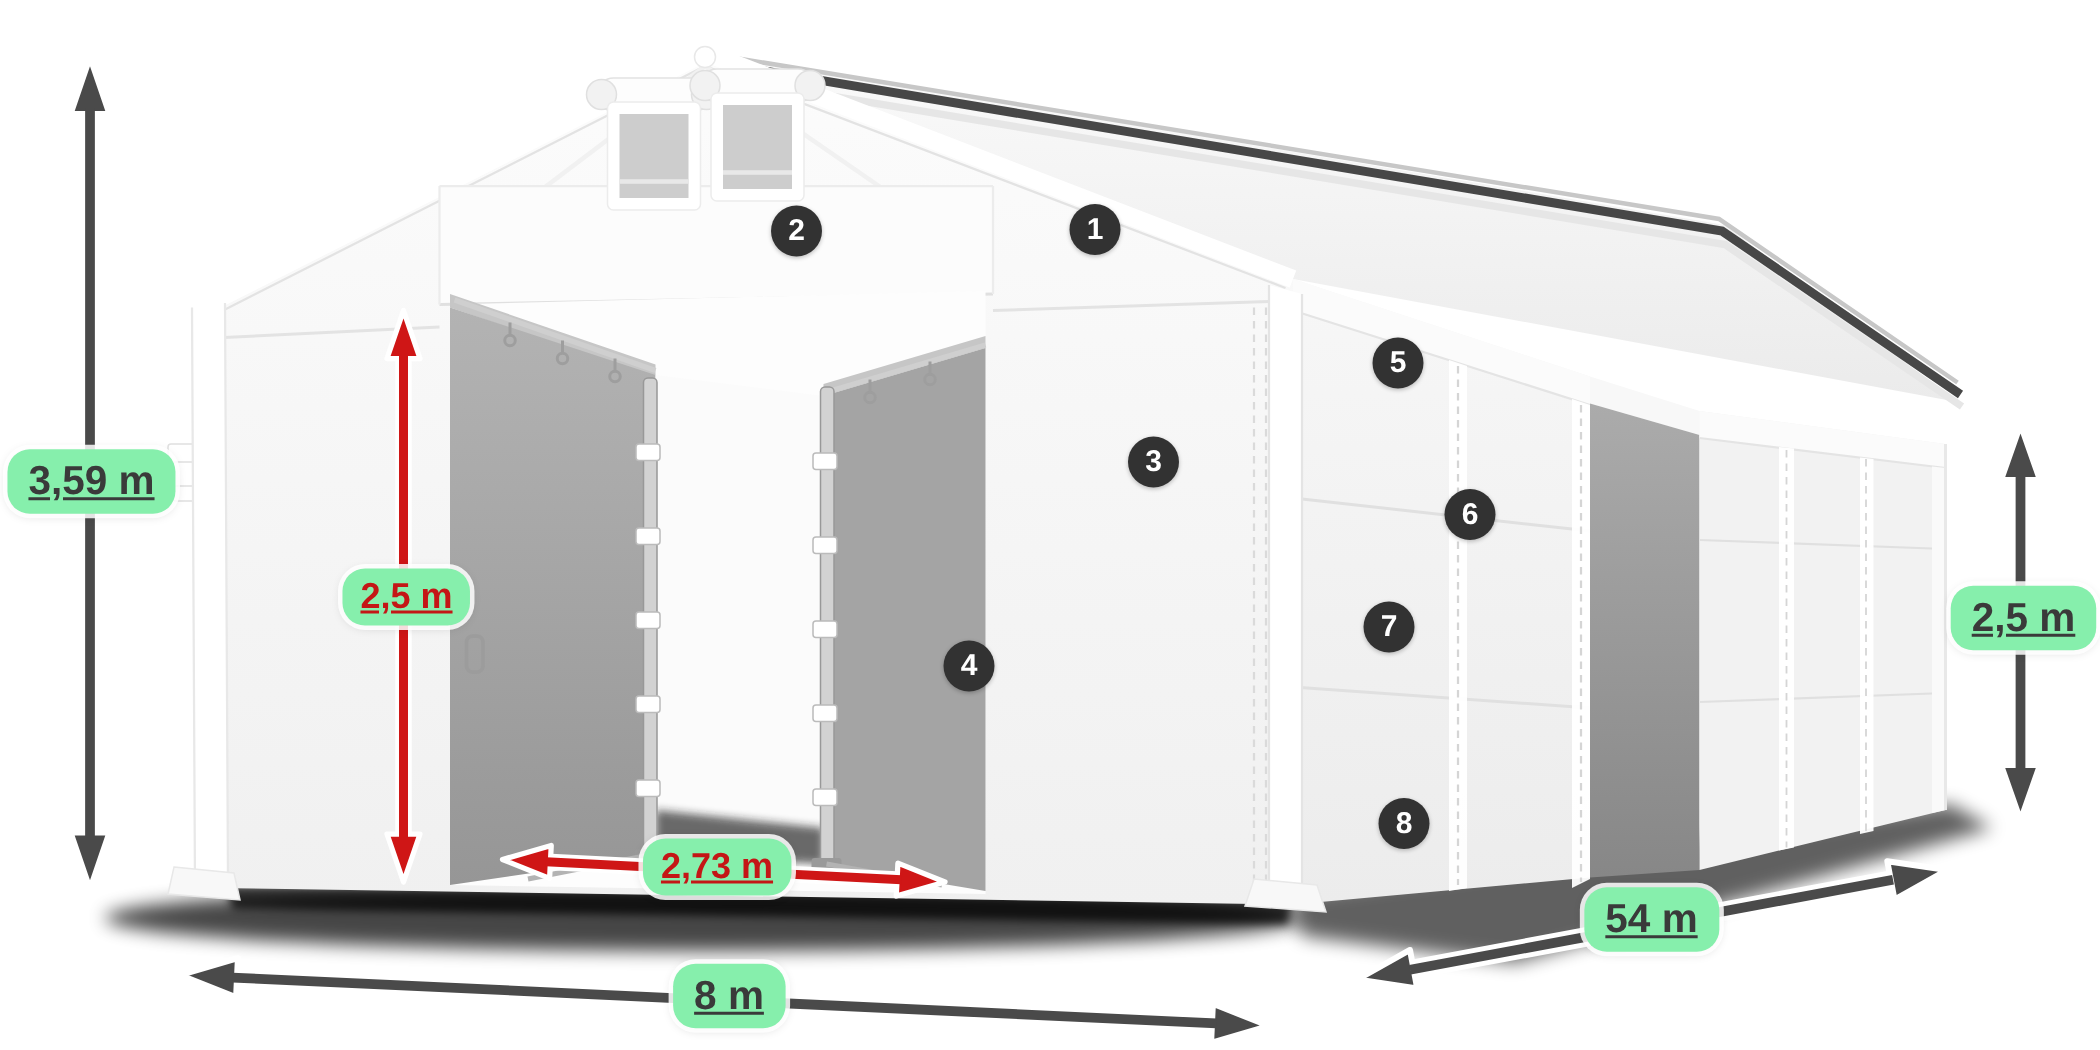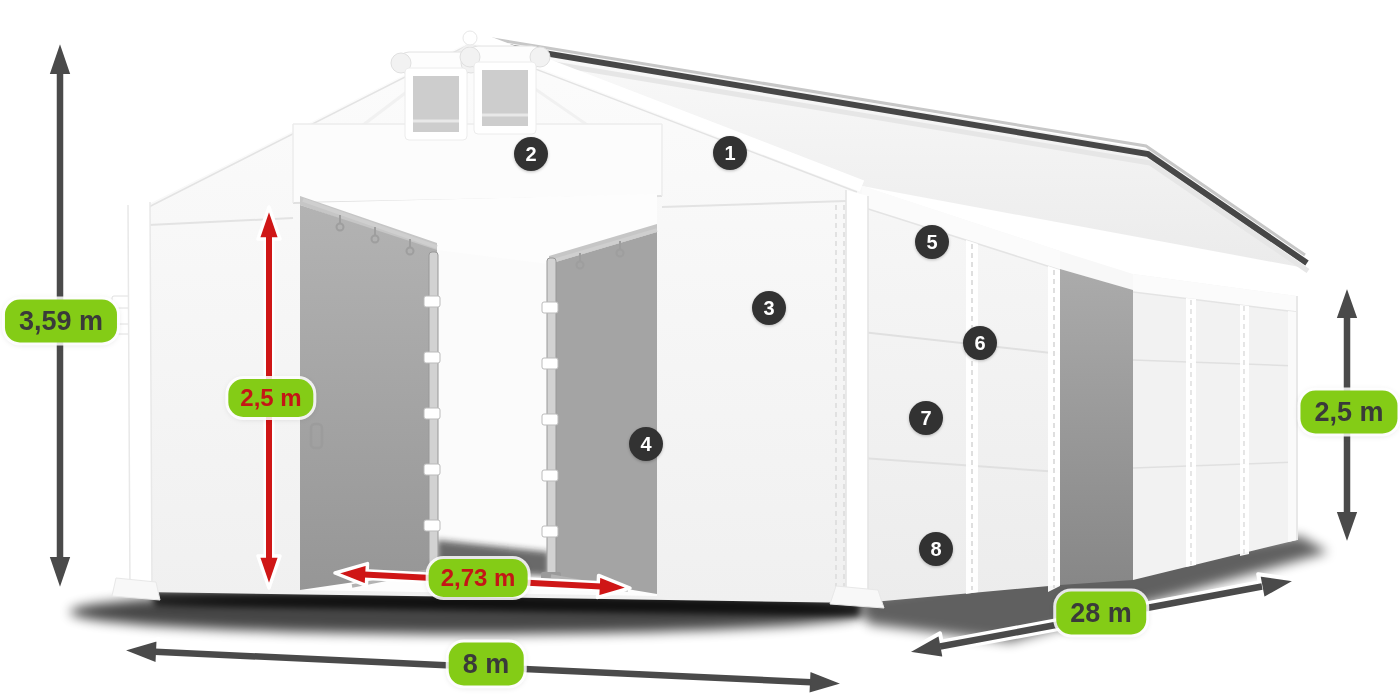--- a/index.html
+++ b/index.html
@@ -4,25 +4,26 @@
 <style>
   html,body{margin:0;padding:0;background:#ffffff;}
   #stage{
     position:relative;width:1400px;height:700px;overflow:hidden;
     background:#ffffff;
     font-family:"Liberation Sans",sans-serif;
   }
   #stage svg{position:absolute;left:0;top:0;}
   .dim-label{
     position:absolute;transform:translate(-50%,-50%);
-    background:#84cc16;color:#3a3a3a;
+    background:#86efac;color:#3a3a3a;
     font-weight:bold;font-size:27px;line-height:1;
     padding:8px 14px;border-radius:15px;white-space:nowrap;
     box-shadow:0 0 0 3px rgba(255,255,255,.85),0 1px 7px rgba(0,0,0,.18);
     z-index:5;
+    text-decoration:underline;
   }
   .dim-label.red{color:#c41616;font-size:24px;padding:7px 12px;}
   .callout{
     position:absolute;transform:translate(-50%,-50%);
     width:34px;height:34px;border-radius:50%;
     background:#323232;color:#ffffff;
     font-weight:bold;font-size:20px;line-height:1;
     display:flex;align-items:center;justify-content:center;
     box-shadow:0 1px 3px rgba(0,0,0,.25);
     z-index:6;cursor:pointer;
@@ -234,21 +235,21 @@
       <polygon points="335,573 366.4,585.6 367.5,563.6" fill="#cf1616" stroke="#ffffff" stroke-width="3.5" stroke-linejoin="round"></polygon>
       <polygon points="630,588 597.5,597.4 598.6,575.4" fill="#cf1616" stroke="#ffffff" stroke-width="3.5" stroke-linejoin="round"></polygon>
       <path d="M364,574.5 L601,586.5" stroke="#cf1616" stroke-width="6" fill="none"></path>
     </g>
   </svg>
 
   <div class="dim-label" style="left:61px;top:321px;">3,59 m</div>
   <div class="dim-label red" style="left:271px;top:398px;">2,5 m</div>
   <div class="dim-label red" style="left:478px;top:578px;">2,73 m</div>
   <div class="dim-label" style="left:486px;top:664px;">8 m</div>
-  <div class="dim-label" style="left:1101px;top:613px;">28 m</div>
+  <div class="dim-label" style="left:1101px;top:613px;">54 m</div>
   <div class="dim-label" style="left:1349px;top:412px;">2,5 m</div>
 
   <div class="callout" style="left:730px;top:153px;">1</div>
   <div class="callout" style="left:531px;top:154px;">2</div>
   <div class="callout" style="left:769px;top:308px;">3</div>
   <div class="callout" style="left:646px;top:444px;">4</div>
   <div class="callout" style="left:932px;top:242px;">5</div>
   <div class="callout" style="left:980px;top:343px;">6</div>
   <div class="callout" style="left:926px;top:418px;">7</div>
   <div class="callout" style="left:936px;top:549px;">8</div>

